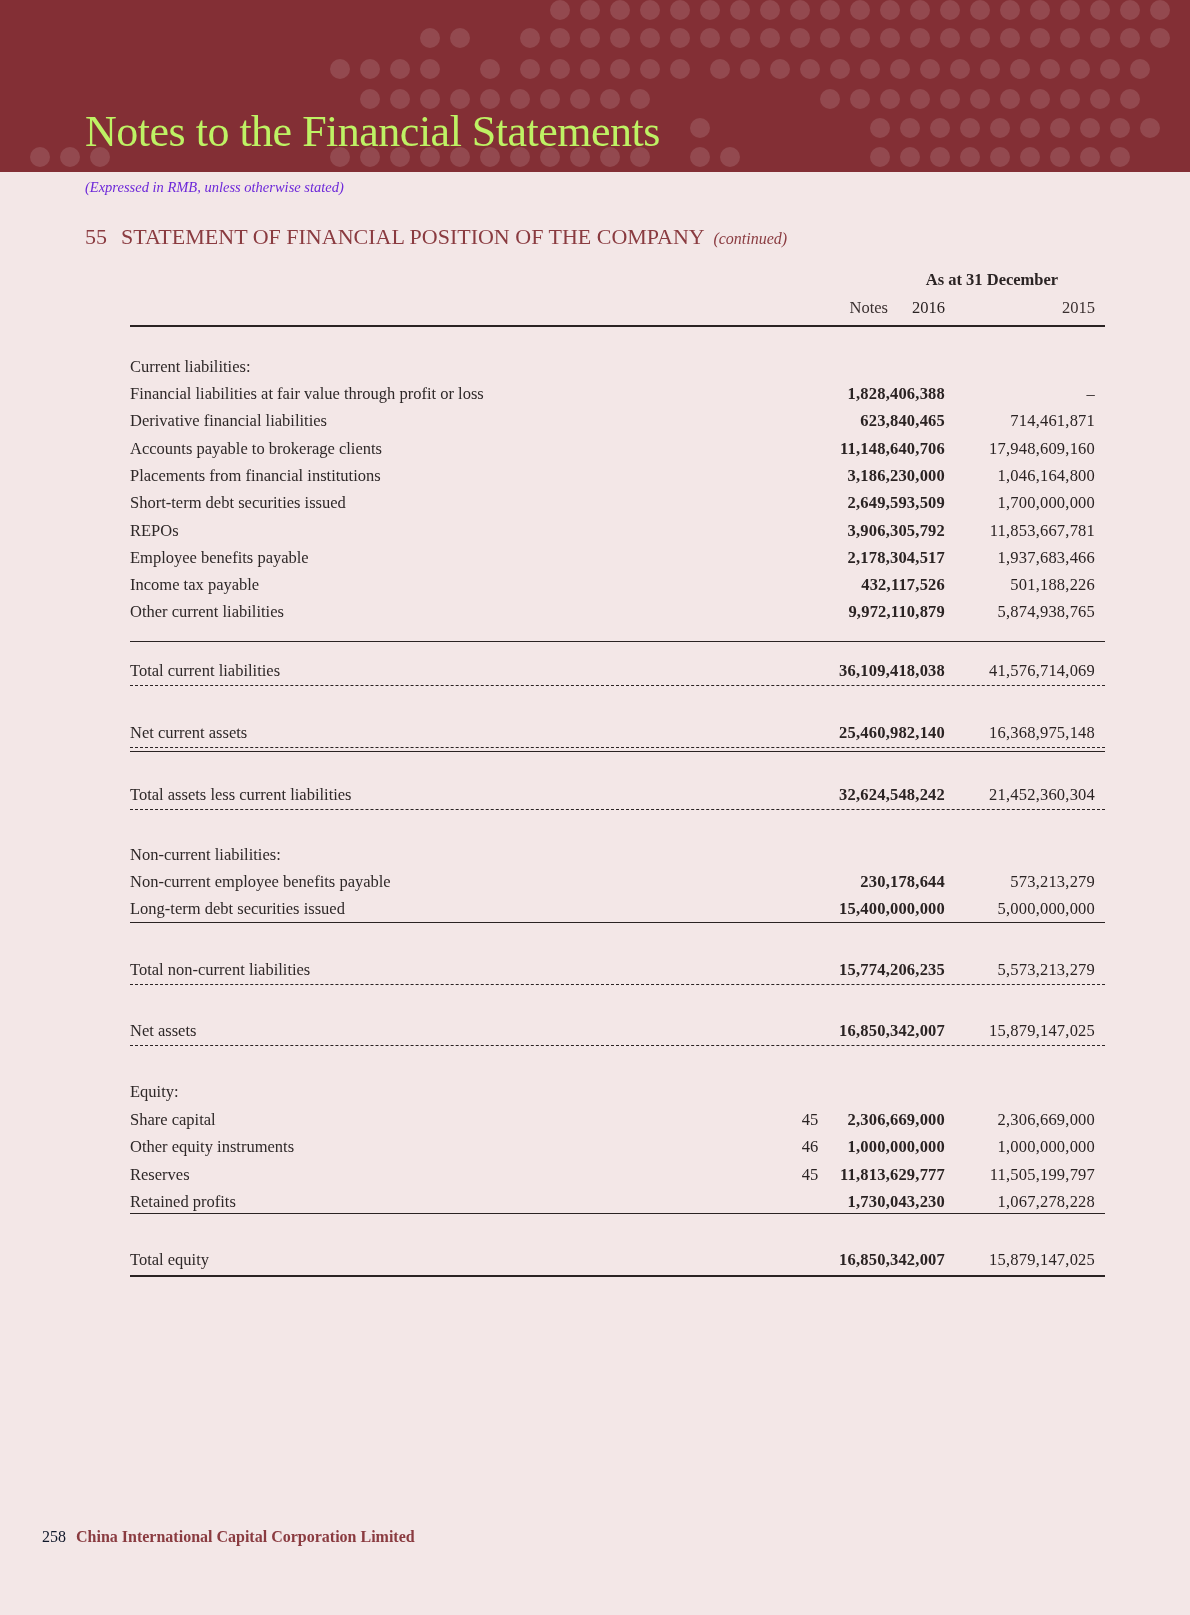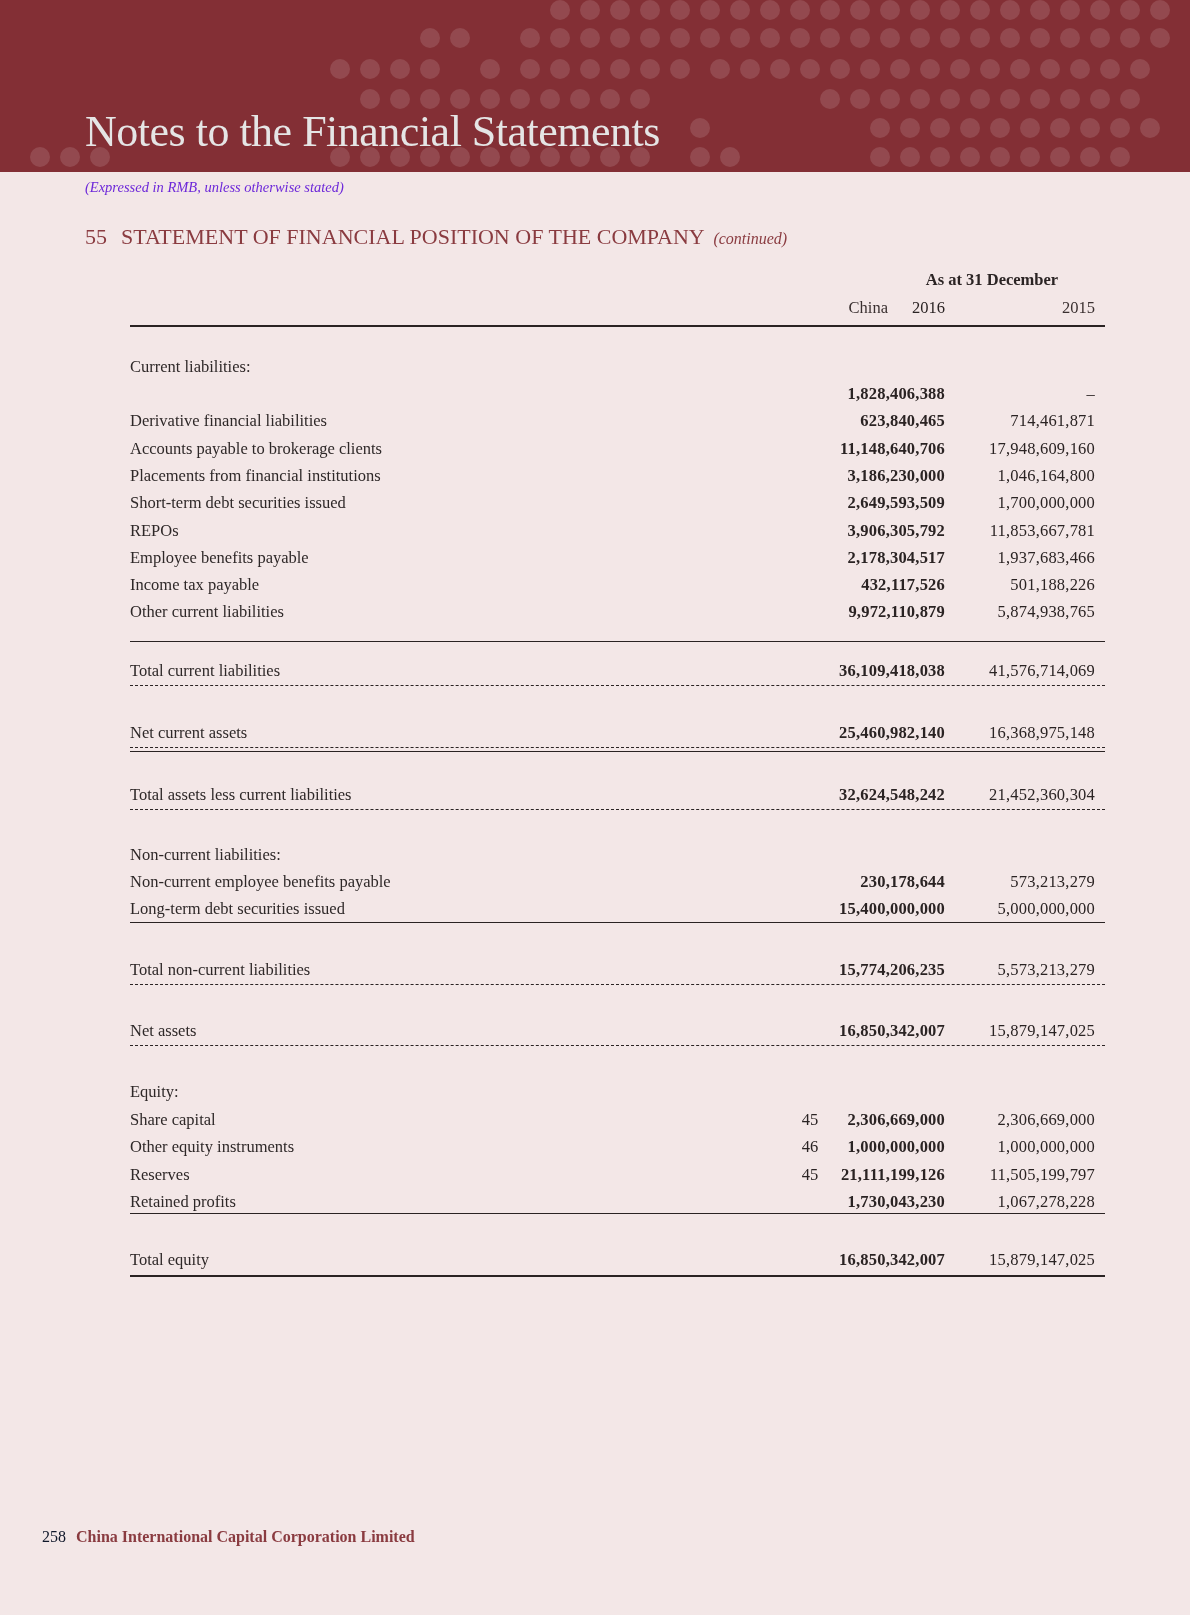--- a/index.html
+++ b/index.html
@@ -9,21 +9,21 @@
     font-family: "Liberation Serif", "DejaVu Serif", serif;
     color: #2a2323;
   }
   .banner {
     position: absolute; left: 0; top: 0; width: 1190px; height: 172px;
     background: #832f35; overflow: hidden;
   }
   .banner svg.dots { position: absolute; left: 0; top: 0; }
   .banner-title {
     position: absolute; left: 85px; top: 106px;
-    font-size: 44px; color: #e5e5e5; letter-spacing: -0.5px;
+    font-size: 44px; color: #bef264; letter-spacing: -0.5px;
     white-space: nowrap;
   }
   .subtitle {
     position: absolute; left: 85px; top: 179px;
     font-size: 14.5px; font-style: italic; color: #6d28d9;
   }
   .section-heading {
     position: absolute; left: 85px; top: 224px;
     font-size: 22px; color: #8a3b40; white-space: nowrap;
   }
@@ -207,31 +207,32 @@
 <div class="section-heading">
   <span class="num">55</span><span>STATEMENT OF FINANCIAL POSITION OF THE COMPANY</span>
   <span class="cont">(continued)</span>
 </div>
 
 <div class="table">
   <div class="hdr-group">
     <span class="asat">As at 31 December</span>
   </div>
   <div class="hdr-row">
-    <span style="position:absolute; left:600px; width:158px; text-align:right; color:#3a3030;">China</span>
+    <span style="position:absolute; left:600px; width:158px; text-align:right; color:#3a3030;">Notes</span>
     <span class="y2016">2016</span>
     <span class="y2015">2015</span>
   </div>
   <div class="hdr-rule"></div>
 
   <div id="rows">
       <div class="row" style="top: 93px;">
         <span class="label">Current liabilities:</span>
       </div>
       <div class="row" style="top: 120px;">
+        <span class="label">Financial liabilities at fair value through profit or loss</span>
         <span class="note"></span>
         <span class="v2016">1,828,406,388</span>
         <span class="v2015">–</span>
       </div>
       <div class="row" style="top: 147.3px;">
         <span class="label">Derivative financial liabilities</span>
         <span class="note"></span>
         <span class="v2016">623,840,465</span>
         <span class="v2015">714,461,871</span>
       </div>
@@ -341,21 +342,21 @@
       </div>
       <div class="row" style="top: 873.3px;">
         <span class="label">Other equity instruments</span>
         <span class="note">46</span>
         <span class="v2016">1,000,000,000</span>
         <span class="v2015">1,000,000,000</span>
       </div>
       <div class="row" style="top: 900.6px;">
         <span class="label">Reserves</span>
         <span class="note">45</span>
-        <span class="v2016">21,111,199,126</span>
+        <span class="v2016">11,813,629,777</span>
         <span class="v2015">11,505,199,797</span>
       </div>
       <div class="row" style="top: 927.9px;">
         <span class="label">Retained profits</span>
         <span class="note"></span>
         <span class="v2016">1,730,043,230</span>
         <span class="v2015">1,067,278,228</span>
       </div>
       <div class="rule-solid" style="top: 951px;"></div>
       <div class="row" style="top: 986px;">

